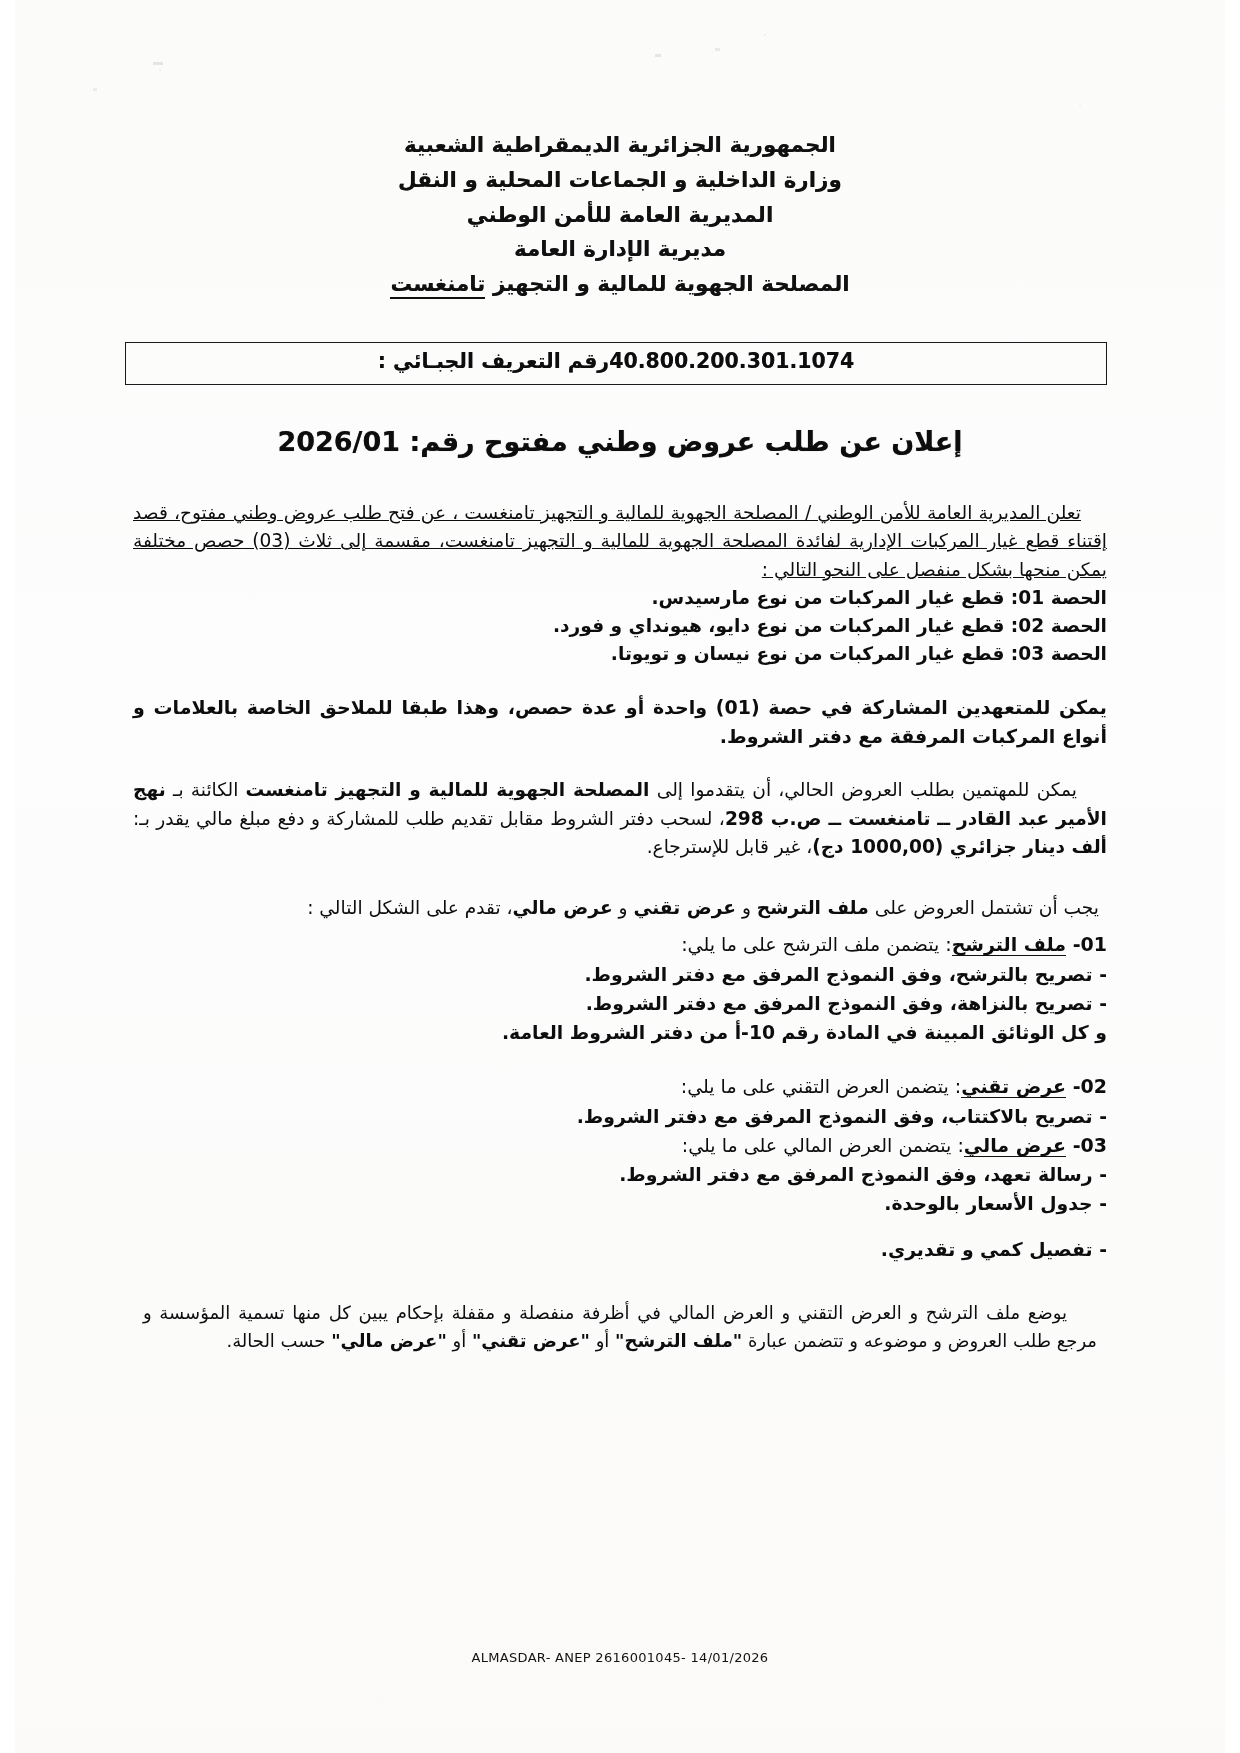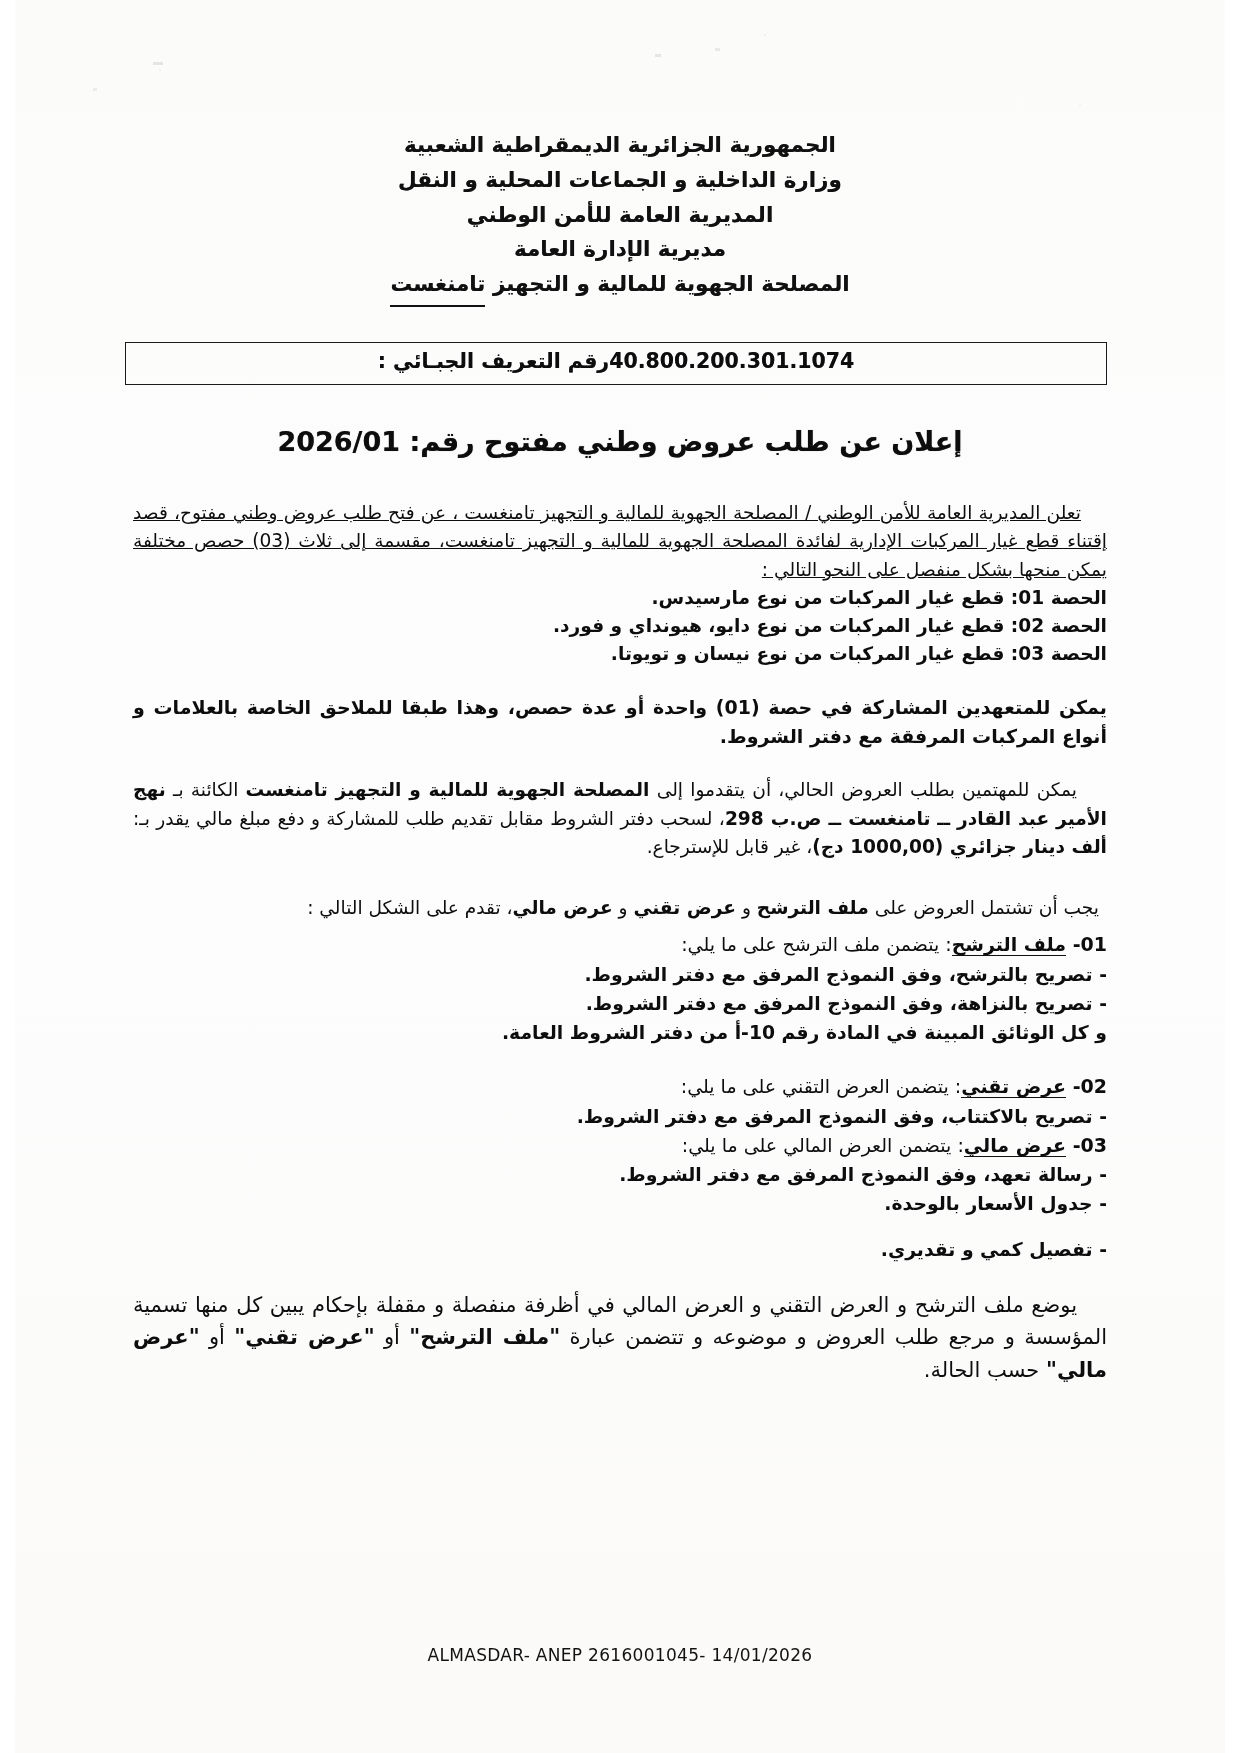--- a/index.html
+++ b/index.html
@@ -46,21 +46,21 @@
   .letterhead .lh-line {
     font-size: 21.5px;
     font-weight: 700;
     line-height: 1.62;
     letter-spacing: 0.1px;
     color: #101010;
     text-shadow: 0 0 0.6px rgba(0,0,0,0.55);
   }
   .lh-underline {
     border-bottom: 2.4px solid #111;
-    padding-bottom: 9px;
+    padding-bottom: 1px;
   }
 
   
   .taxbox {
     margin: 40px auto 0 auto;
     width: 982px;
     border: 1.7px solid #1a1a1a;
     padding: 6px 16px 11px 16px;
     text-align: center;
     box-sizing: border-box;
@@ -137,36 +137,36 @@
   }
   .sec-head .lead { font-weight: 700; }
   .bullet {
     margin: 0;
     text-align: center;
     font-weight: 700;
     font-size: 18.8px;
     line-height: 1.55;
   }
   .closing {
-    margin: 0;
-    font-size: 21px;
+    margin: 10px;
+    font-size: 18px;
     line-height: 1.55;
     text-align: justify;
     text-align-last: right;
     text-indent: 30px;
   }
 
   
   .footer {
     position: absolute;
     left: 0;
     right: 0;
     bottom: 88px;
     text-align: center;
-    font-size: 17px;
+    font-size: 13px;
     letter-spacing: 0.3px;
     color: #121212;
     z-index: 2;
     direction: ltr;
     font-family: "DejaVu Sans", "Liberation Sans", sans-serif;
   }
   
   .scan-mark {
     position: absolute;
     background: rgba(0,0,0,0.18);

